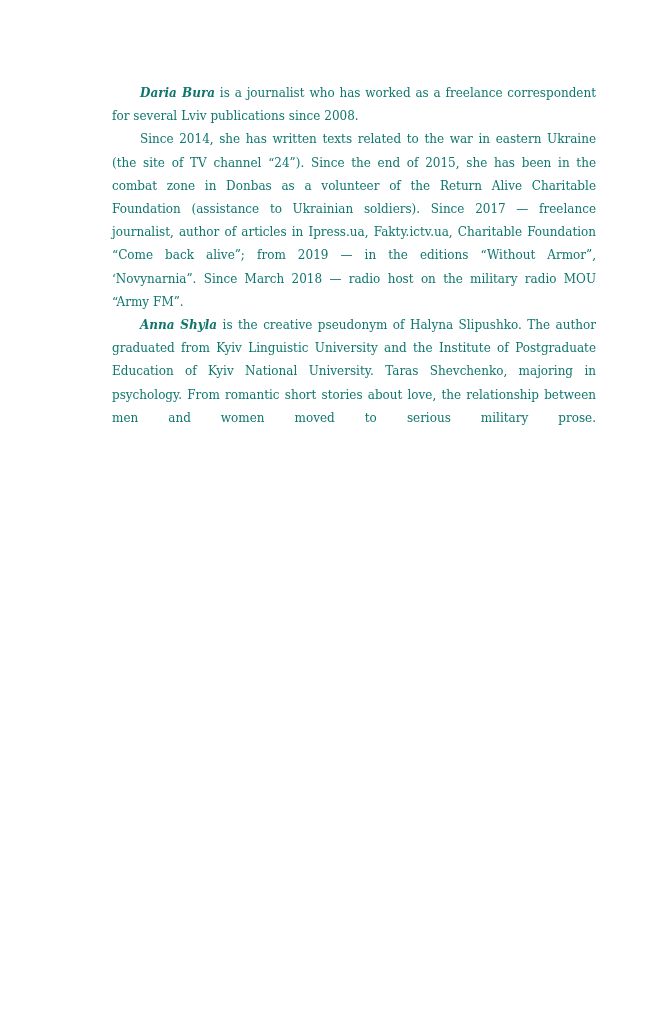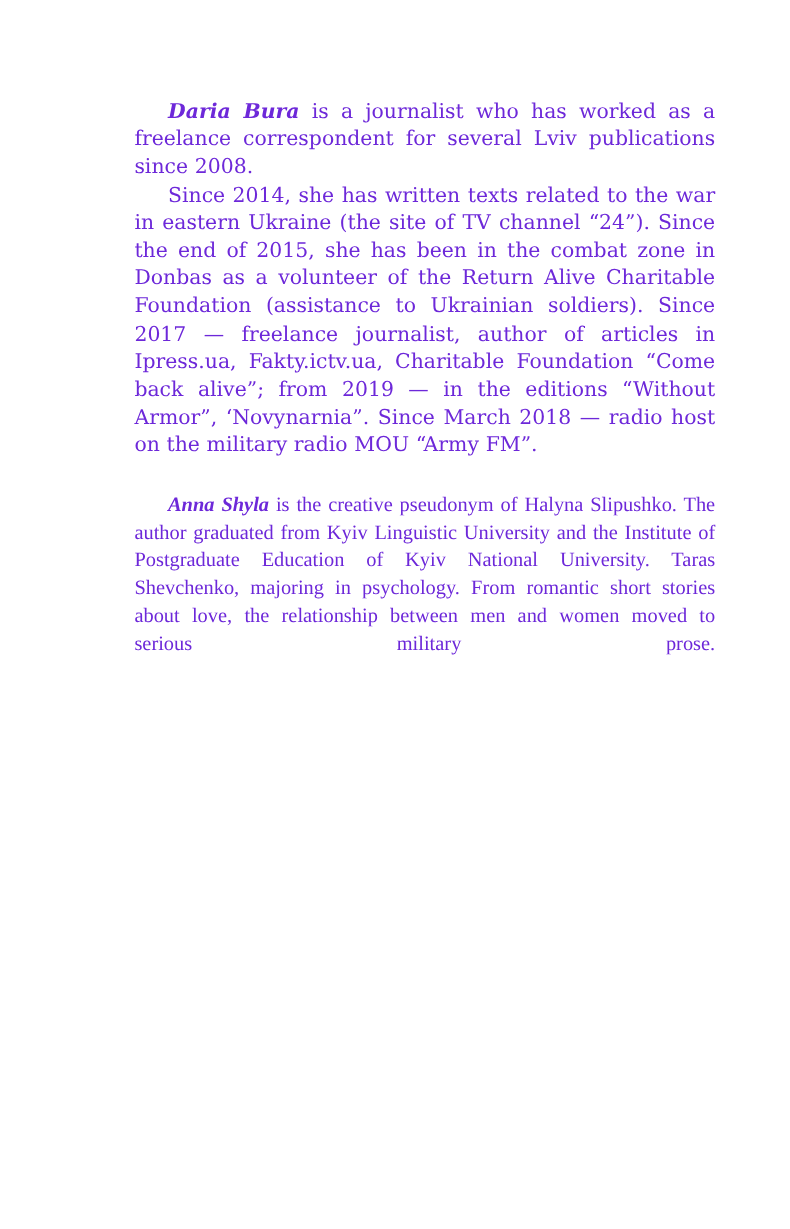--- a/index.html
+++ b/index.html
@@ -26,32 +26,30 @@
   }
 
   .text-block {
     position: absolute;
     left: 112px;
     top: 82px;
     width: 484px;
   }
 
   .bio-section + .bio-section {
-    margin-top: 25px;
-    font-family: Liberation Serif, serif;
   }
 
   p.para {
     margin: 0;
     text-align: justify;
     text-justify: inter-word;
     text-indent: 28px;
-    font-size: 17px;
+    font-size: 12px;
     line-height: 23.2px;
-    color: #6d28d9;
+    color: #0f766e;
     -webkit-font-smoothing: antialiased;
     hyphens: none;
     word-spacing: 0.01em;
   }
 
   p.para.last-para::after {
     content: "";
     display: inline-block;
     width: 100%;
   }

